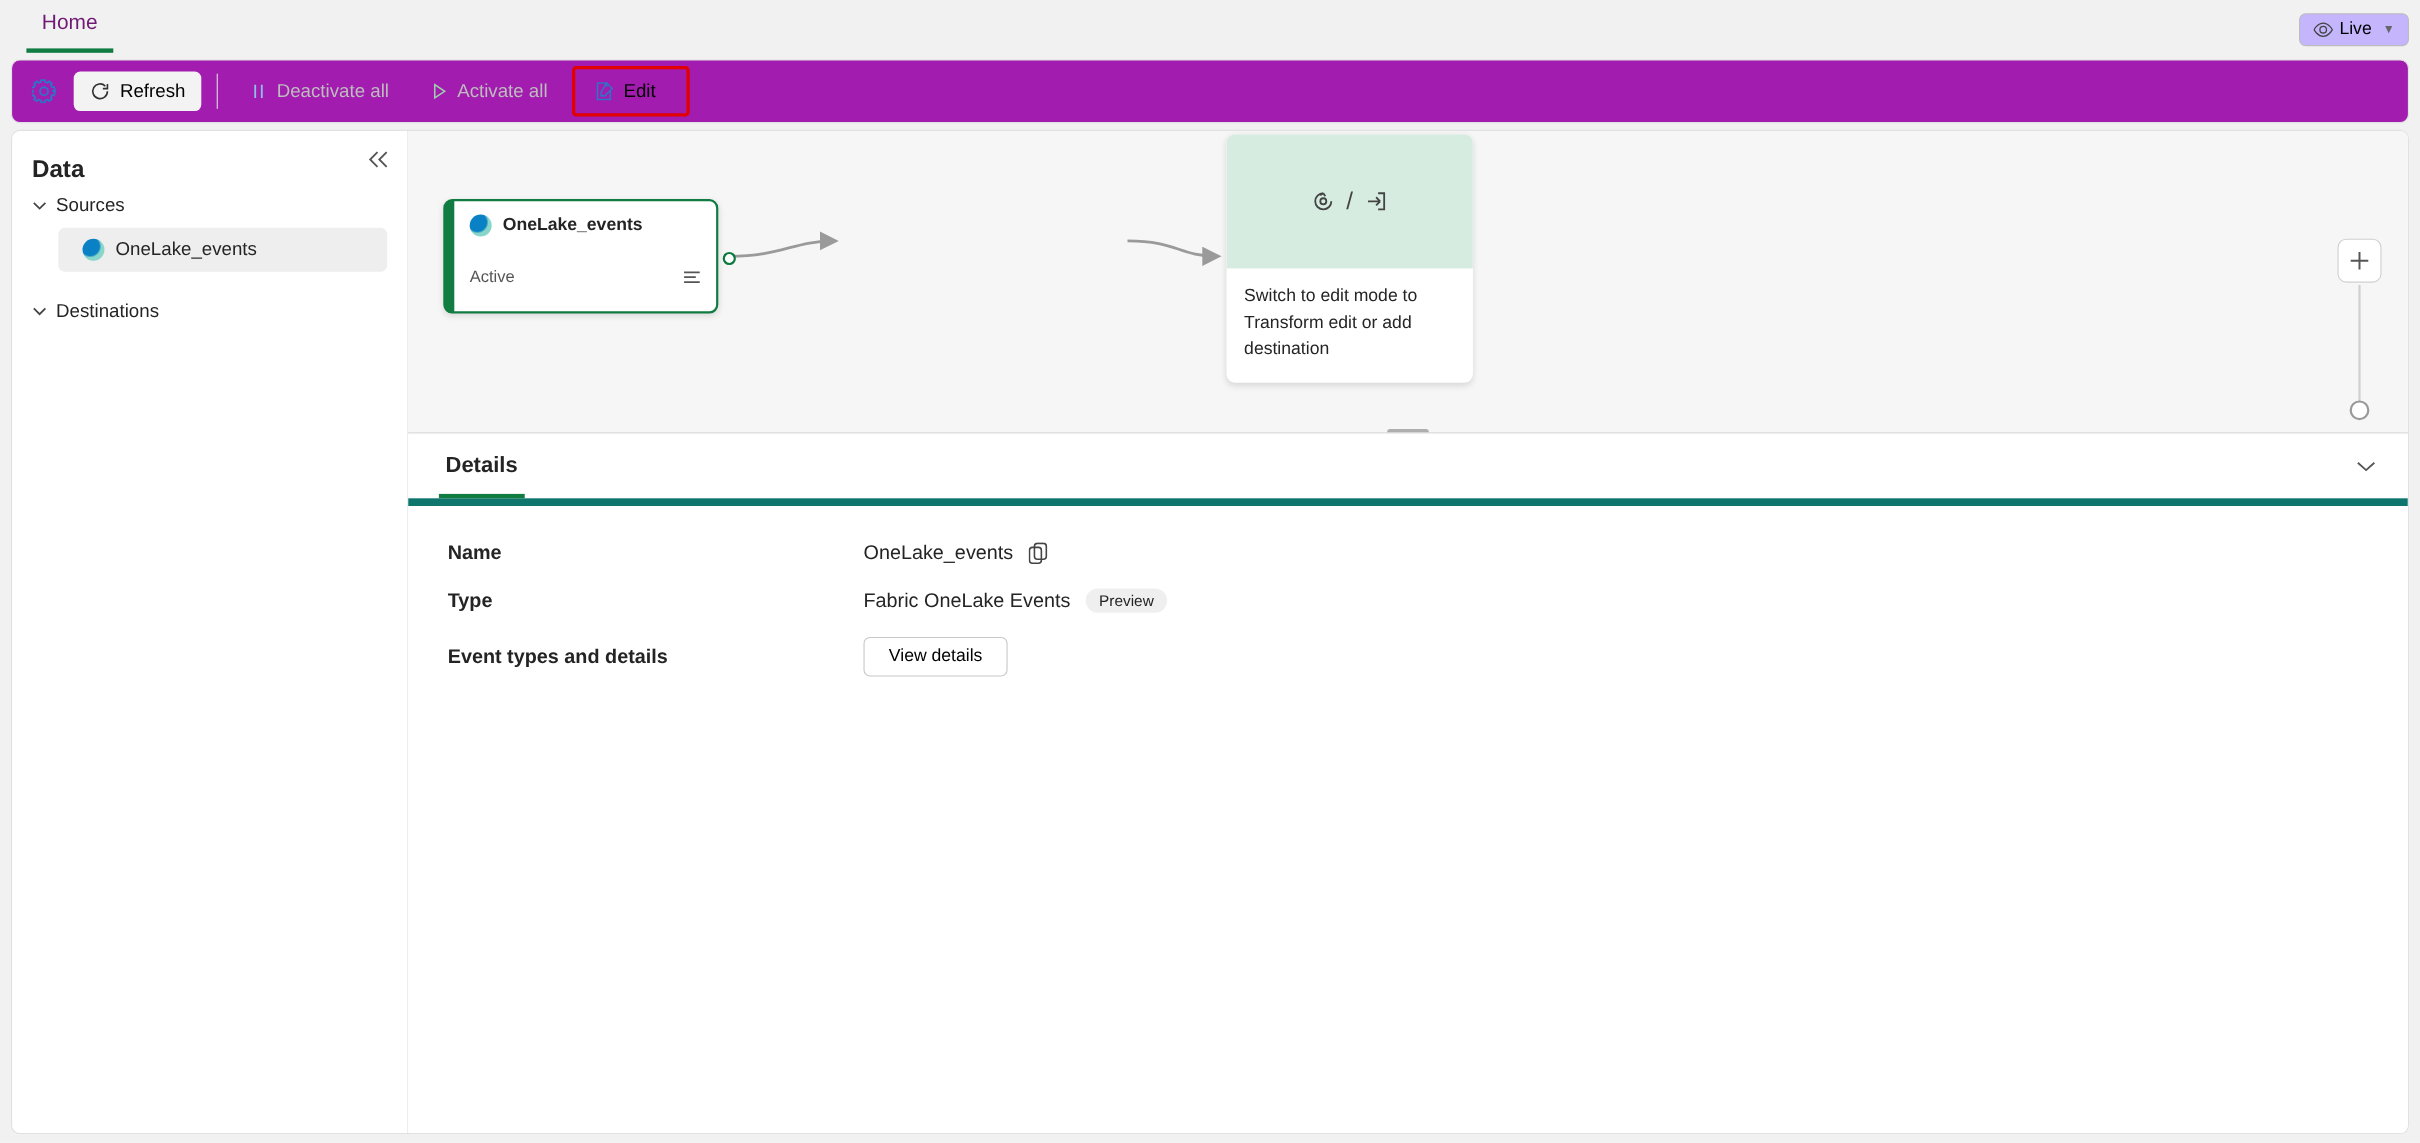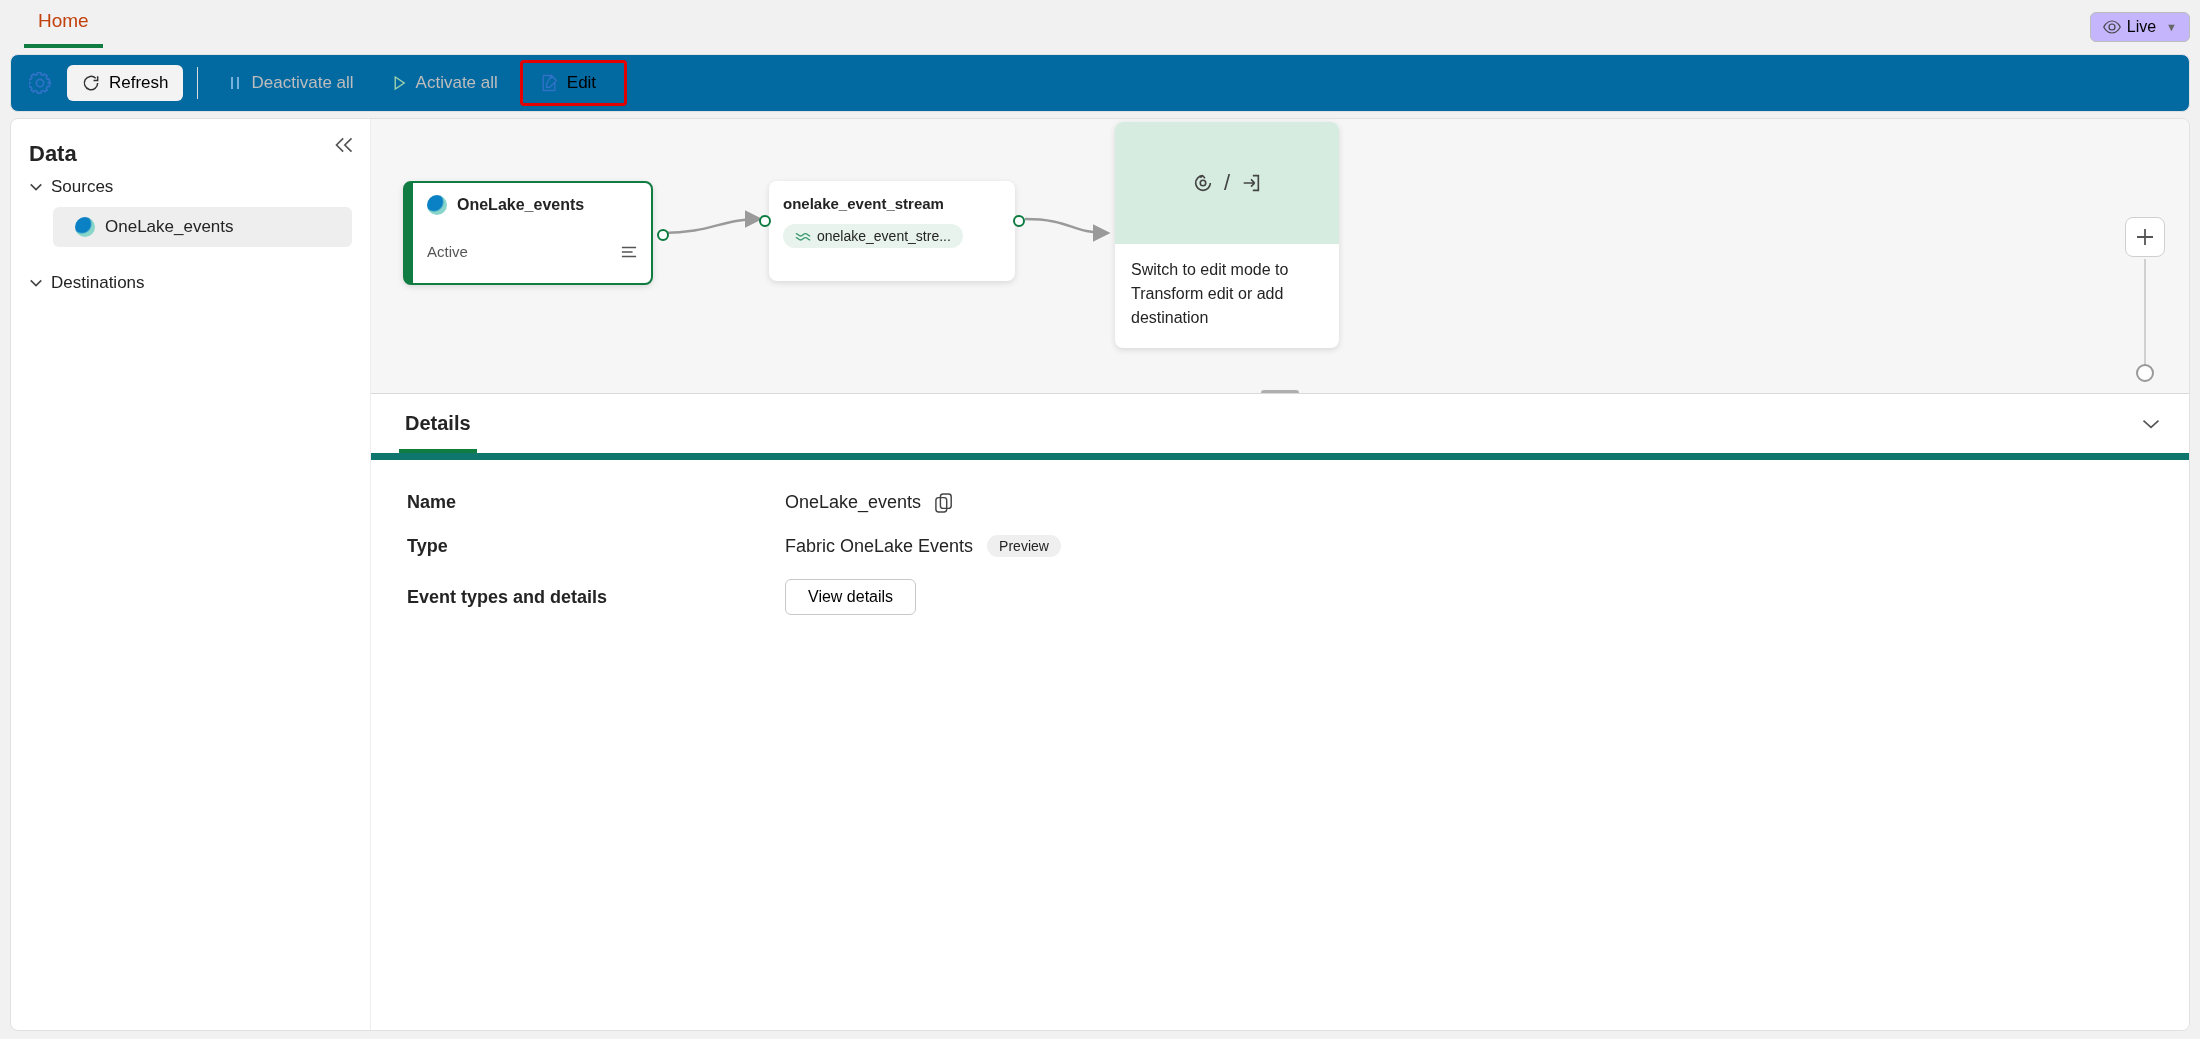--- a/index.html
+++ b/index.html
@@ -16,38 +16,38 @@
       height: 48px;
       display: flex;
       align-items: flex-end;
       padding-left: 24px;
       padding-right: 10px;
       background: #f1f1f1;
     }
     .tab {
       padding: 10px 14px 12px;
       font-size: 19px;
-      color: #c2410c;
+      color: #701a75;
       border-bottom: 4px solid #107c41;
       font-weight: 400;
     }
     .spacer { flex: 1; }
     .mode-pill {
       display: inline-flex; align-items: center; gap: 6px;
       border: 1px solid #bdbdbd; border-radius: 6px;
       padding: 5px 12px; background: #c4b5fd;
       margin-bottom: 6px;
       font-size: 16px;
     }
     .chev { margin-left: 4px; color: #666; font-size: 11px; }
 
     
     .toolbar {
       margin: 6px 10px;
-      background: #0369a1;
+      background: #a21caf;
       border: 1px solid #e1e1e1;
       border-radius: 8px;
       display: flex; align-items: center;
       padding: 8px 10px; gap: 8px;
       height: 58px;
     }
     .toolbar .sep {
       width: 1px; height: 32px; background: #dcdcdc; margin: 0 6px;
     }
     .tb-btn {
@@ -293,33 +293,20 @@
           <span>Active</span>
           <span>
             <svg width="16" height="14" viewBox="0 0 18 14">
                 <path stroke="#555" stroke-width="1.8" d="M1 2h16M1 7h12M1 12h16"></path>
               </svg>
           </span>
         </div>
         <span class="port" style="right:-18px; top:46px;"></span>
       </div>
 
-      <div class="node stream">
-        <span class="port" style="left:-10px; top:34px;"></span>
-        <div class="title">onelake_event_stream</div>
-        <span class="chip">
-          <span>
-            <svg width="16" height="12" viewBox="0 0 20 12">
-                <path fill="none" stroke="#3a9c6e" stroke-width="1.6" d="M1 3c3 0 3 3 6 3s3-3 6-3 3 3 6 3M1 8c3 0 3 3 6 3s3-3 6-3 3 3 6 3"></path>
-              </svg>
-          </span>
-          <span>onelake_event_stre...</span>
-        </span>
-        <span class="port" style="right:-10px; top:34px;"></span>
-      </div>
 
       <div class="node dest">
         <div class="dest-head">
           <span>
             <svg width="22" height="22" viewBox="0 0 24 24">
                 <path fill="none" stroke="#444" stroke-width="1.8" d="M12 4a8 8 0 108 8M12 4l-3 2M12 4l2 3"></path>
                 <circle cx="12" cy="12" r="3" fill="none" stroke="#444" stroke-width="1.8"></circle>
               </svg>
           </span>
           <span>/</span>

